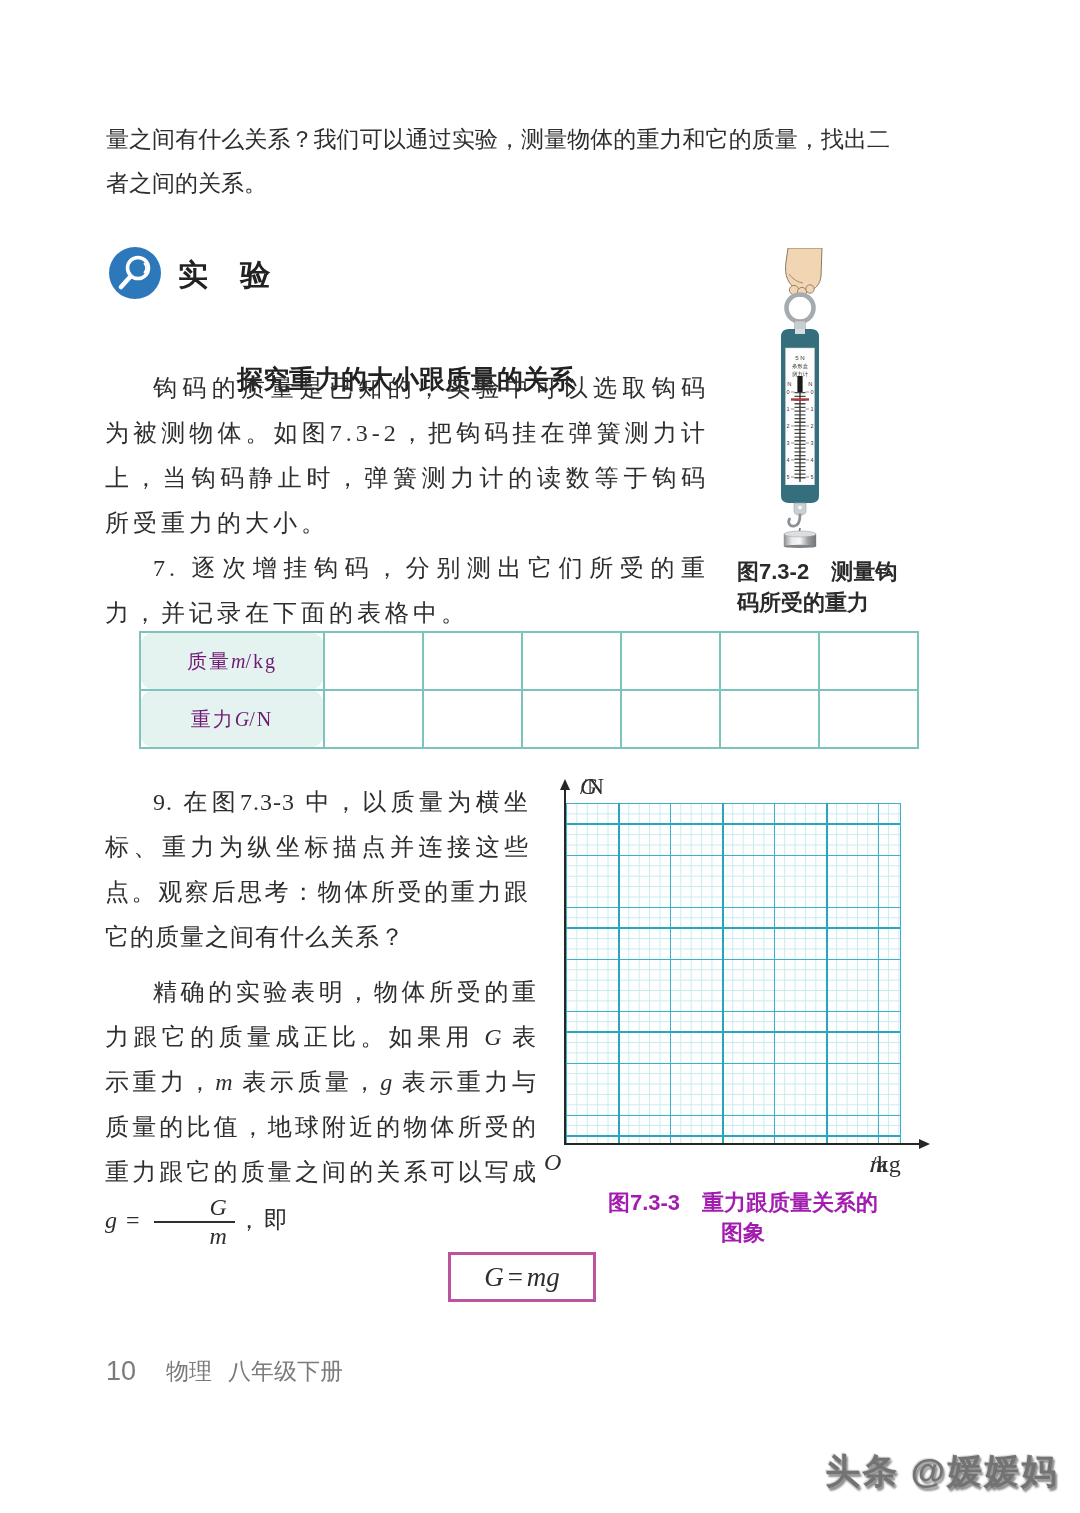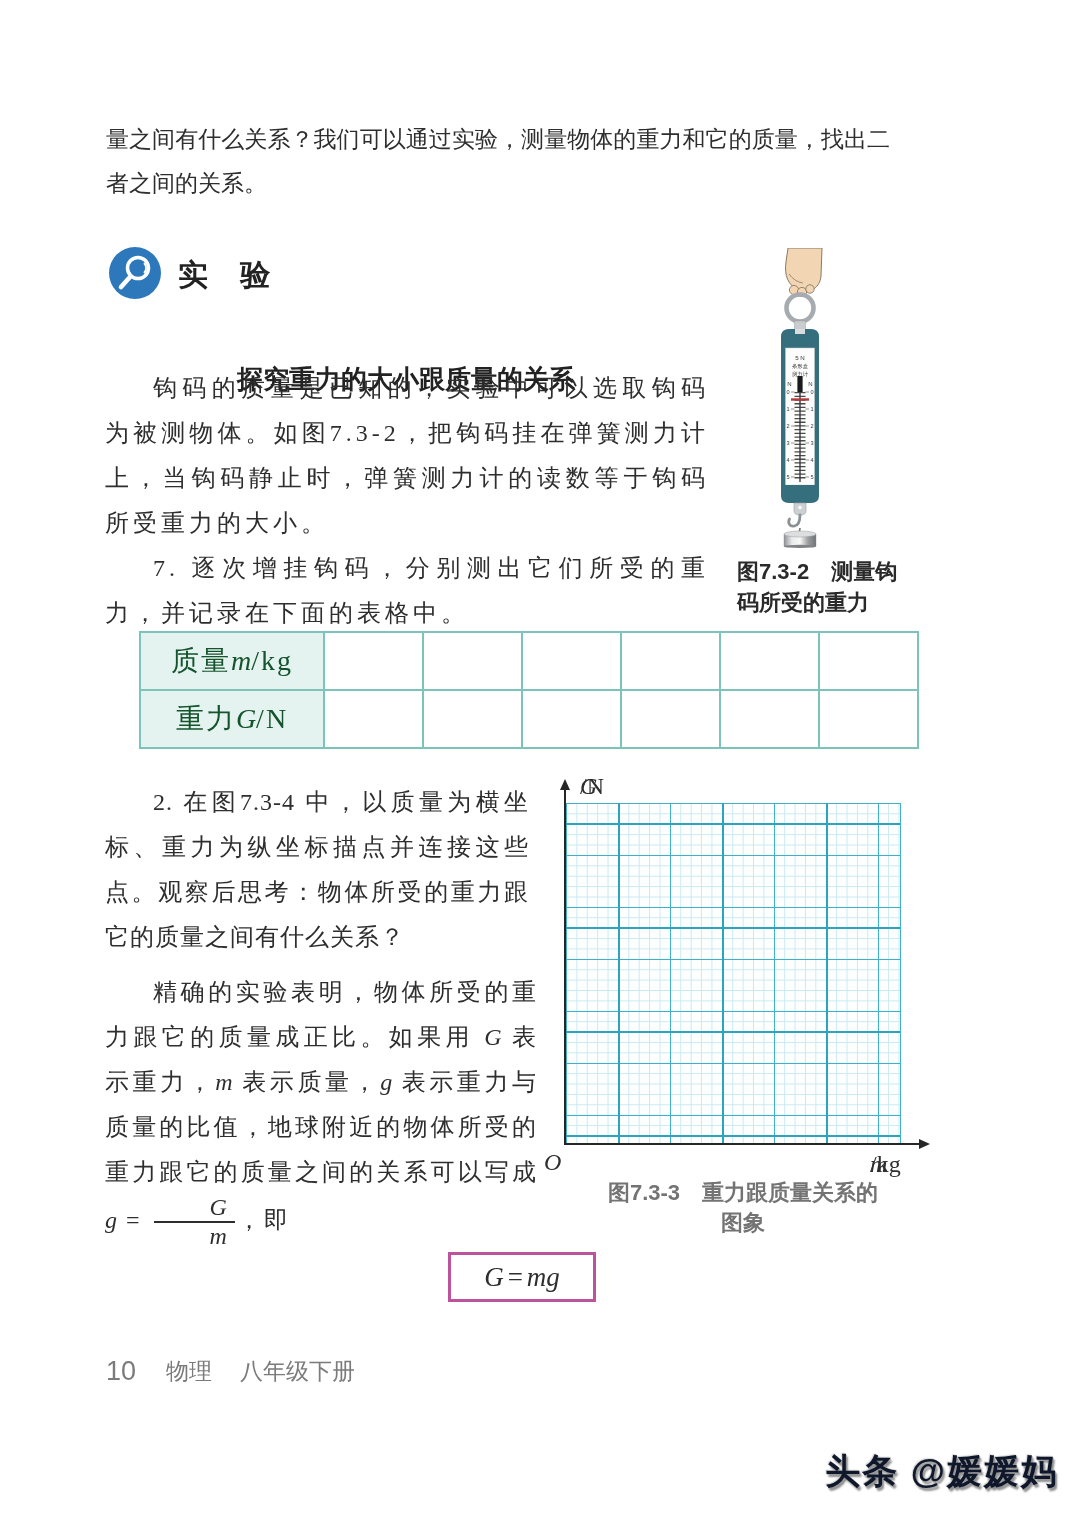--- a/index.html
+++ b/index.html
@@ -63,21 +63,21 @@
 
   
   .data-table-wrap { left:139px; top:631px; }
   table.data { border-collapse:collapse; }
   table.data td {
     border:2px solid #7cc4bb; height:56px; padding:0;
     background:#fff;
   }
   table.data td.hd {
     width:182px; background:#e4f3ef; text-align:center;
-    font-size:28px; letter-spacing:2px; color:#14532d;
+    font-size:20px; letter-spacing:2px; color:#701a75;border-radius:15px;
   }
   table.data td.cell { width:97px; }
 
   
   .graph { left:540px; top:773px; width:400px; height:430px; }
   .graph * { position:absolute; }
   .grid {
     left:26px; top:30px; width:334px; height:340px;
     background-color:#fdffff;
     border-right:1px solid #3fb0c7;
@@ -100,47 +100,47 @@
   .axis-x { left:24px; top:370px; width:356px; height:2px; background:#262626; }
   .axis-x::before {
     content:""; position:absolute; right:-10px; top:-4px;
     border-top:5px solid transparent; border-bottom:5px solid transparent;
     border-left:11px solid #262626;
   }
   .ylab { left:40px; top:0px; font-size:24px; }
   .xlab { left:330px; top:378px; font-size:24px; }
   .origin { left:4px; top:376px; font-size:24px; font-style:italic; }
   .fig733-caption {
-    left:58px; top:405px; width:290px; text-align:center;
+    left:58px; top:415px; width:290px; text-align:center;
     font-family:"Liberation Sans", sans-serif; font-weight:bold;
-    font-size:22px; color:#737373;
+    font-size:22px; color:#a21caf;
   }
 
   
   .formula-box {
     left:448px; top:1252px; width:142px; height:44px;
     border:3px solid #bd539c; display:flex; align-items:center; justify-content:center;
     font-size:27px; font-style:italic; color:#2e2e2e;
   }
   .formula-box .up { font-style:normal; padding:0 4px; }
 
   
   .footer {
     left:106px; top:1356px; color:#7b7b7b;
     font-family:"Liberation Sans", sans-serif; font-size:23px;
     display:flex; align-items:flex-end;
   }
   .footer .pnum { font-size:27px; margin-right:30px; }
-  .footer .sub { margin-right:28px; }
+  .footer .sub { margin-right:16px; }
 
   
   .watermark {
     left:auto; right:22px; top:1448px;
     font-family:"Liberation Sans", sans-serif; font-weight:bold; font-size:35px;
-    color:#0f172a;
+    color:#737373;
     text-shadow:2px 3px 2px #8f8f8f, -1px -1px 1px #d8d8d8, 1px 1px 0 #bdbdbd;
     letter-spacing:2px;
   }
 
   svg text { font-family:"Liberation Sans", sans-serif; fill:#3b3b3b; }
 </style>
 </head>
 <body>
 
 <div class="page">
@@ -273,21 +273,21 @@
         <td class="cell"></td>
         <td class="cell"></td>
         <td class="cell"></td>
         <td class="cell"></td>
         <td class="cell"></td>
       </tr>
     </tbody>
       </table>
   </div>
 
-  <div class="abs step2">2. 在图7.3-4 中，以质量为横坐标、重力为纵坐标描点并连接这些点。观察后思考：物体所受的重力跟它的质量之间有什么关系？</div>
+  <div class="abs step2">9. 在图7.3-3 中，以质量为横坐标、重力为纵坐标描点并连接这些点。观察后思考：物体所受的重力跟它的质量之间有什么关系？</div>
 
   <div class="abs conclusion">
     <span>精确的实验表明，物体所受的重力跟它的质量成正比。如果用 </span><span class="var">G</span><span> 表示重力，</span><span class="var">m</span><span> 表示质量，</span><span class="var">g</span><span> 表示重力与质量的比值，地球附近的物体所受的重力跟它的质量之间的关系可以写成 </span><span class="var">g</span><span> = </span><span class="frac"><span class="num var">G</span><span class="den var">m</span></span><span>，即</span>
   </div>
 
   <div class="abs graph">
     <div class="ylab">
         <span class="var">G</span>
         <span>/N</span>
       </div>

